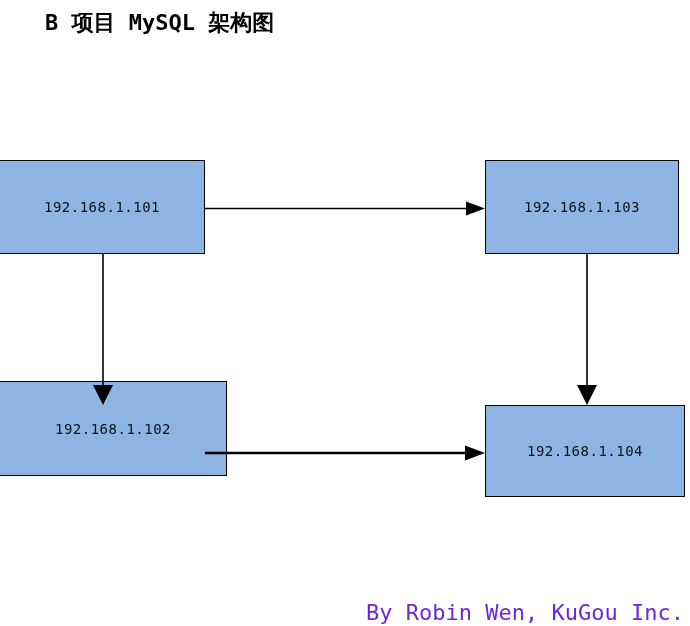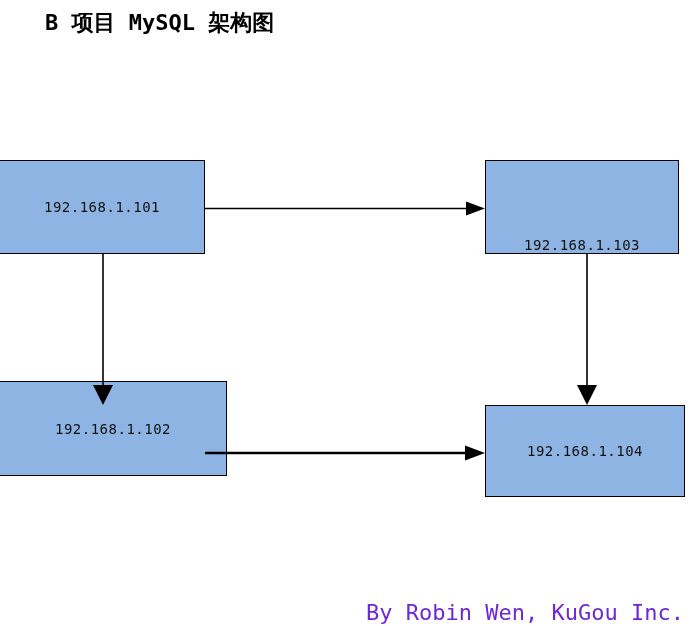--- a/index.html
+++ b/index.html
@@ -32,21 +32,21 @@
     border: 1.5px solid #000000;
     box-sizing: border-box;
     display: flex;
     align-items: center;
     justify-content: center;
     font-size: 14px;
     color: #111111;
     letter-spacing: 0.5px;
   }
   #node-101 { left: 0px;   top: 160px; width: 205px; height: 94px; border-left: none; }
-  #node-103 { left: 485px; top: 160px; width: 194px; height: 94px; align-items: flex-end; }
+  #node-103 { left: 485px; top: 160px; width: 194px; height: 94px; }
   #node-102 { left: 0px;   top: 381px; width: 227px; height: 95px; border-left: none; }
   #node-104 { left: 485px; top: 405px; width: 200px; height: 92px; }
   #arrow-layer {
     position: absolute;
     left: 0;
     top: 0;
     width: 690px;
     height: 626px;
     pointer-events: none;
   }

